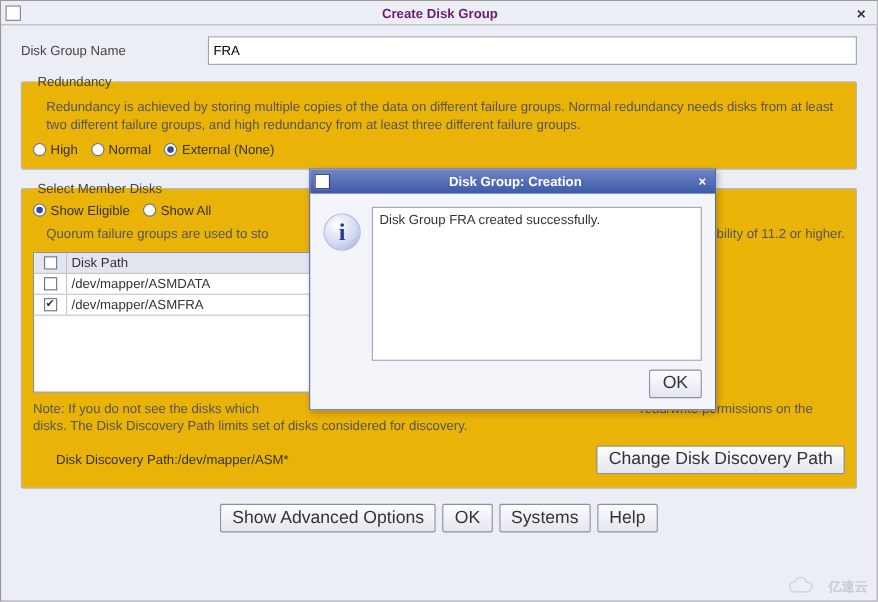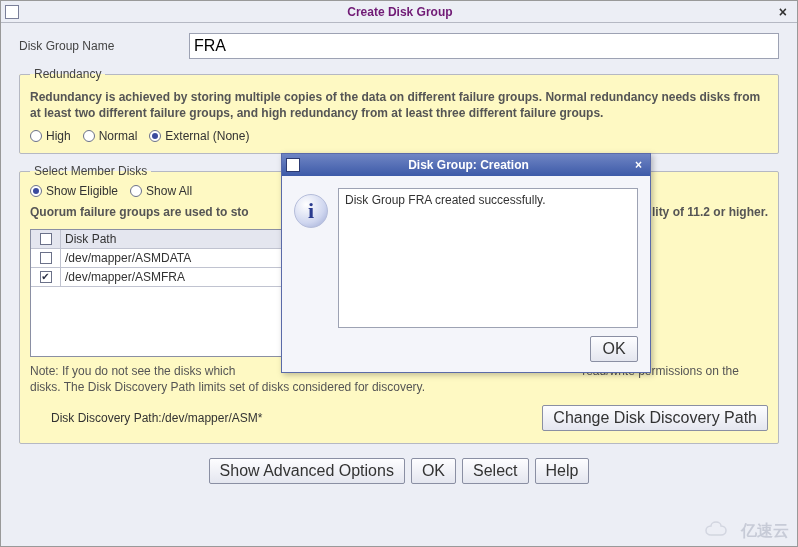--- a/index.html
+++ b/index.html
@@ -51,31 +51,31 @@
     align-items: center;
     margin-bottom: 8px;
   }
   .label-col { width: 170px; color: #444; }
   .text-input {
     flex: 1;
     border: 1px solid #9da2b3;
     background: #fff;
     height: 20px;
     padding: 12px 4px;
-    font-size: 16px;
+    font-size: 12px;
   }
   fieldset.group {
     border: 1px solid #b5b8c3;
     border-radius: 2px;
     margin: 8px 0 10px 0;
     padding: 6px 10px 10px 10px;
-    background: #fef9c3;
+    background: #eab308;
   }
   legend { color: #444; padding: 0 4px; }
-  .desc { color: #555; margin: 2px 0 8px 0; line-height: 1.35; font-weight: bold; }
+  .desc { color: #555; margin: 2px 0 8px 12px; line-height: 1.35; }
   .radio-row { display: flex; gap: 12px; align-items: center; }
   .radio {
     display: inline-flex; align-items: center; gap: 4px; cursor: pointer;
   }
   .radio-dot {
     width: 12px; height: 12px; border: 1px solid #6b7189; border-radius: 50%;
     display: inline-flex; align-items: center; justify-content: center;
     background: #fff;
   }
   .radio-dot.checked::after {
@@ -174,22 +174,22 @@
     padding:4px 6px;
     white-space: pre-wrap;
   }
   .modal .m-buttons {
     display:flex; justify-content:flex-end;
     padding: 0 12px 10px 12px;
   }
 
   .watermark {
     position:absolute; bottom:4px; right:8px;
-    color:#bfc3d0; font-size:16px; font-weight:bold;
-    display:flex; align-items:flex-start; gap:8px;
+    color:#bfc3d0; font-size:12px; font-weight:bold;
+    display:flex; align-items:center; gap:8px;
     opacity:0.8;
   }
   .watermark svg { opacity:0.7; }
 </style>
 </head>
 <body>
 
 <div class="window">
 
   <div class="titlebar">
@@ -275,21 +275,21 @@
         <span>Disk Discovery Path:/dev/mapper/ASM*</span>
         <button class="btn">Change Disk Discovery Path</button>
       </div>
     </fieldset>
   </div>
 
 
   <div class="button-bar">
     <button class="btn">Show Advanced Options</button>
     <button class="btn">OK</button>
-    <button class="btn">Select</button>
+    <button class="btn">Systems</button>
     <button class="btn">Help</button>
   </div>
 
   <div class="modal">
     <div class="m-titlebar">
       <span class="m-icon"></span>
       <span class="m-title">Disk Group: Creation</span>
       <span class="m-close">×</span>
     </div>
     <div class="m-body">

